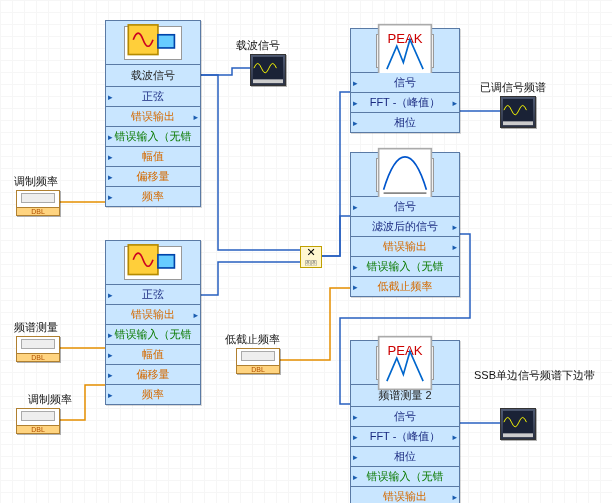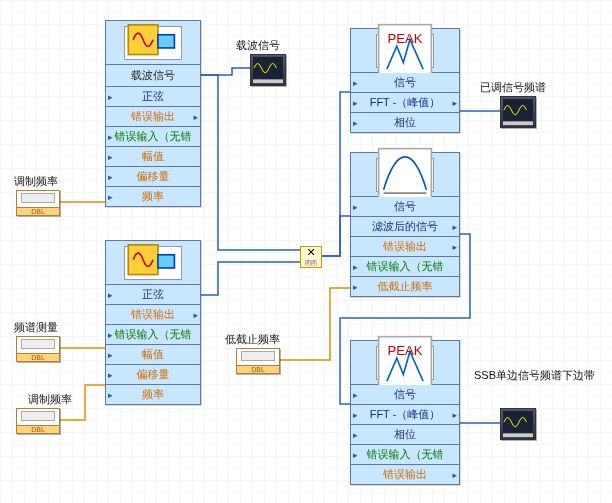--- a/index.html
+++ b/index.html
@@ -219,20 +219,21 @@
 <div class="block" style="left:350px;top:340px;width:110px">
   <div class="block-head">
     <div class="head-icon">
       <svg viewBox="0 0 34 34">
           <rect x="1" y="1" width="32" height="32" fill="#fff" stroke="#aaa"></rect>
           <text x="17" y="12" font-size="8" text-anchor="middle" fill="#c00">PEAK</text>
           <path d="M6 28 L12 14 L16 24 L20 10 L28 28" stroke="#06c" fill="none"></path>
         </svg>
     </div>
   </div>
+  <div class="block-title">频谱测量 2</div>
   <div>
       <div class="block-row ">信号<span class="caret left">▸</span></div>
       <div class="block-row ">FFT -（峰值）<span class="caret left">▸</span><span class="caret right">▸</span></div>
       <div class="block-row ">相位<span class="caret left">▸</span></div>
       <div class="block-row green">错误输入（无错<span class="caret left">▸</span></div>
       <div class="block-row orange">错误输出<span class="caret right">▸</span></div>
     </div>
 </div>
 
 <div class="mult" style="left:300px;top:246px">

